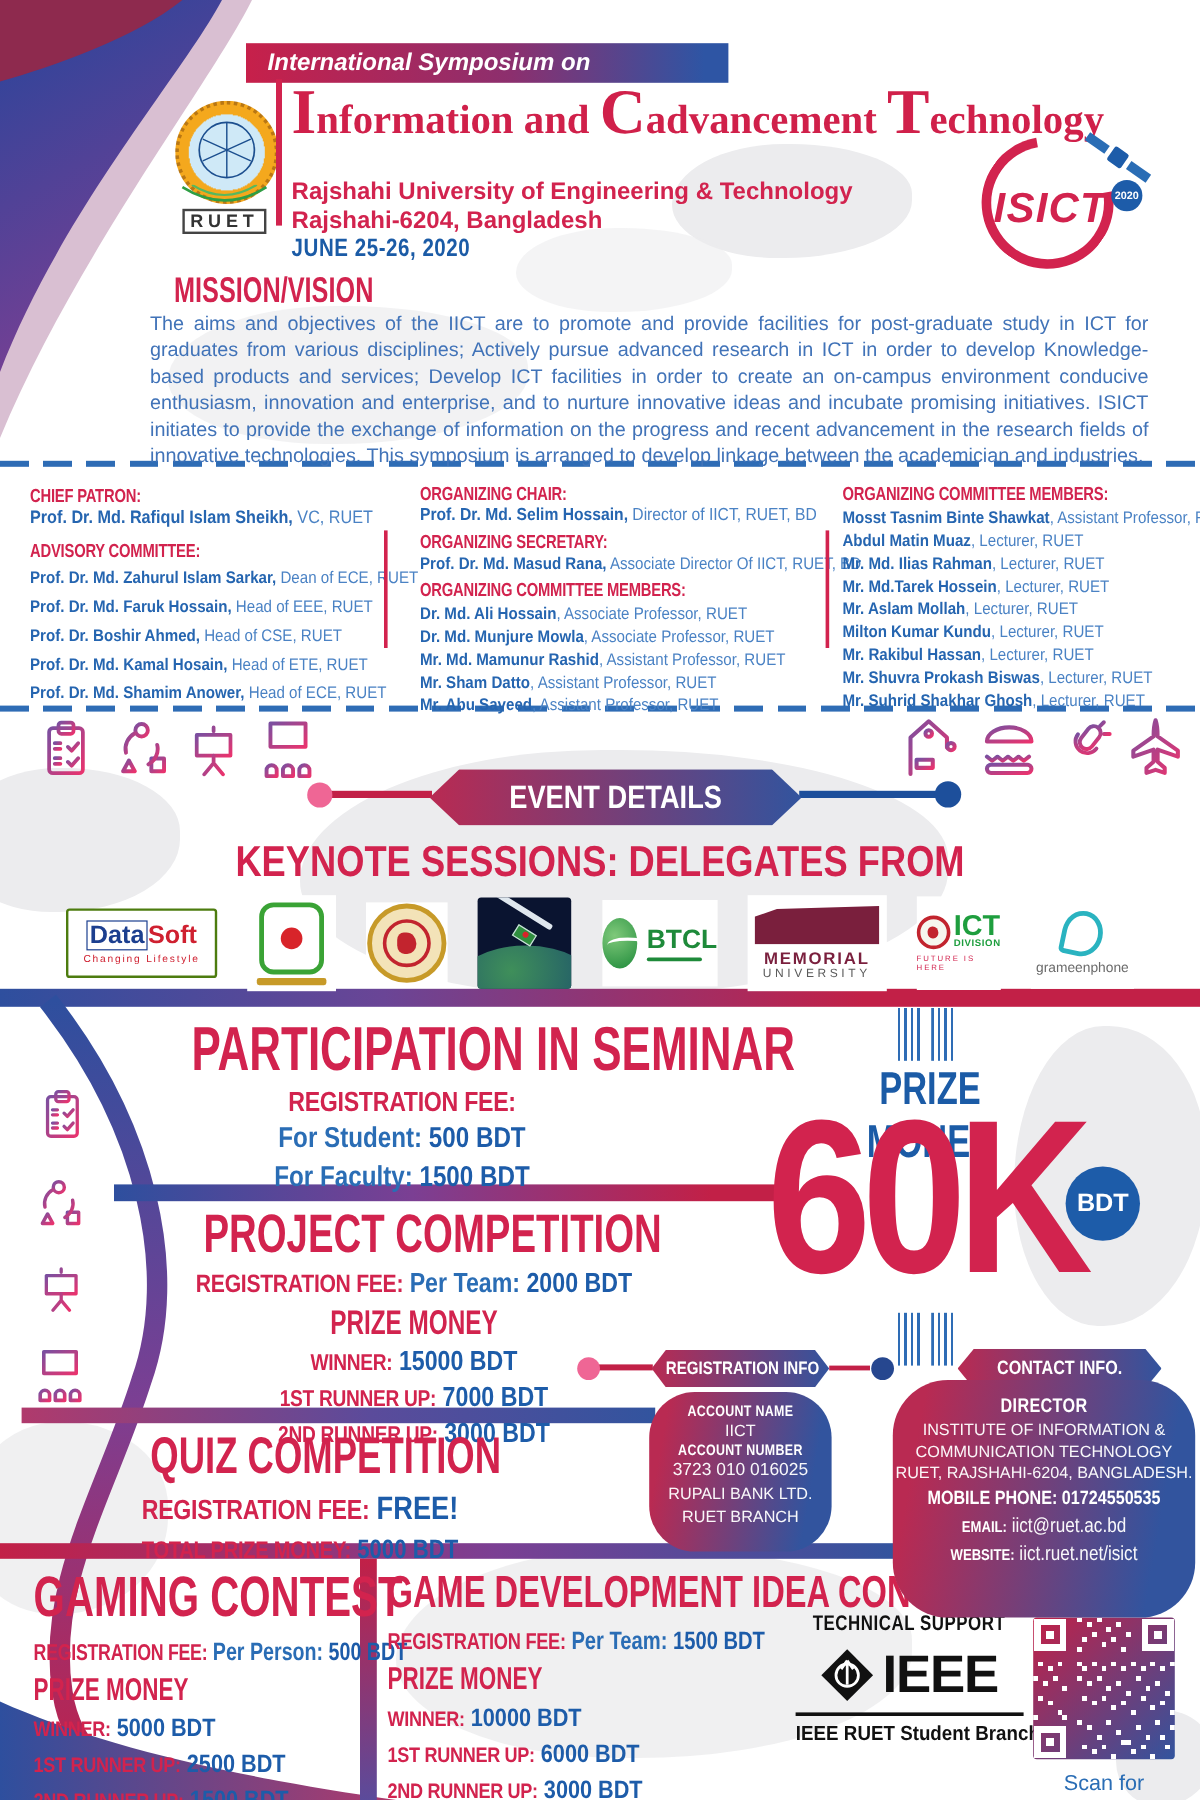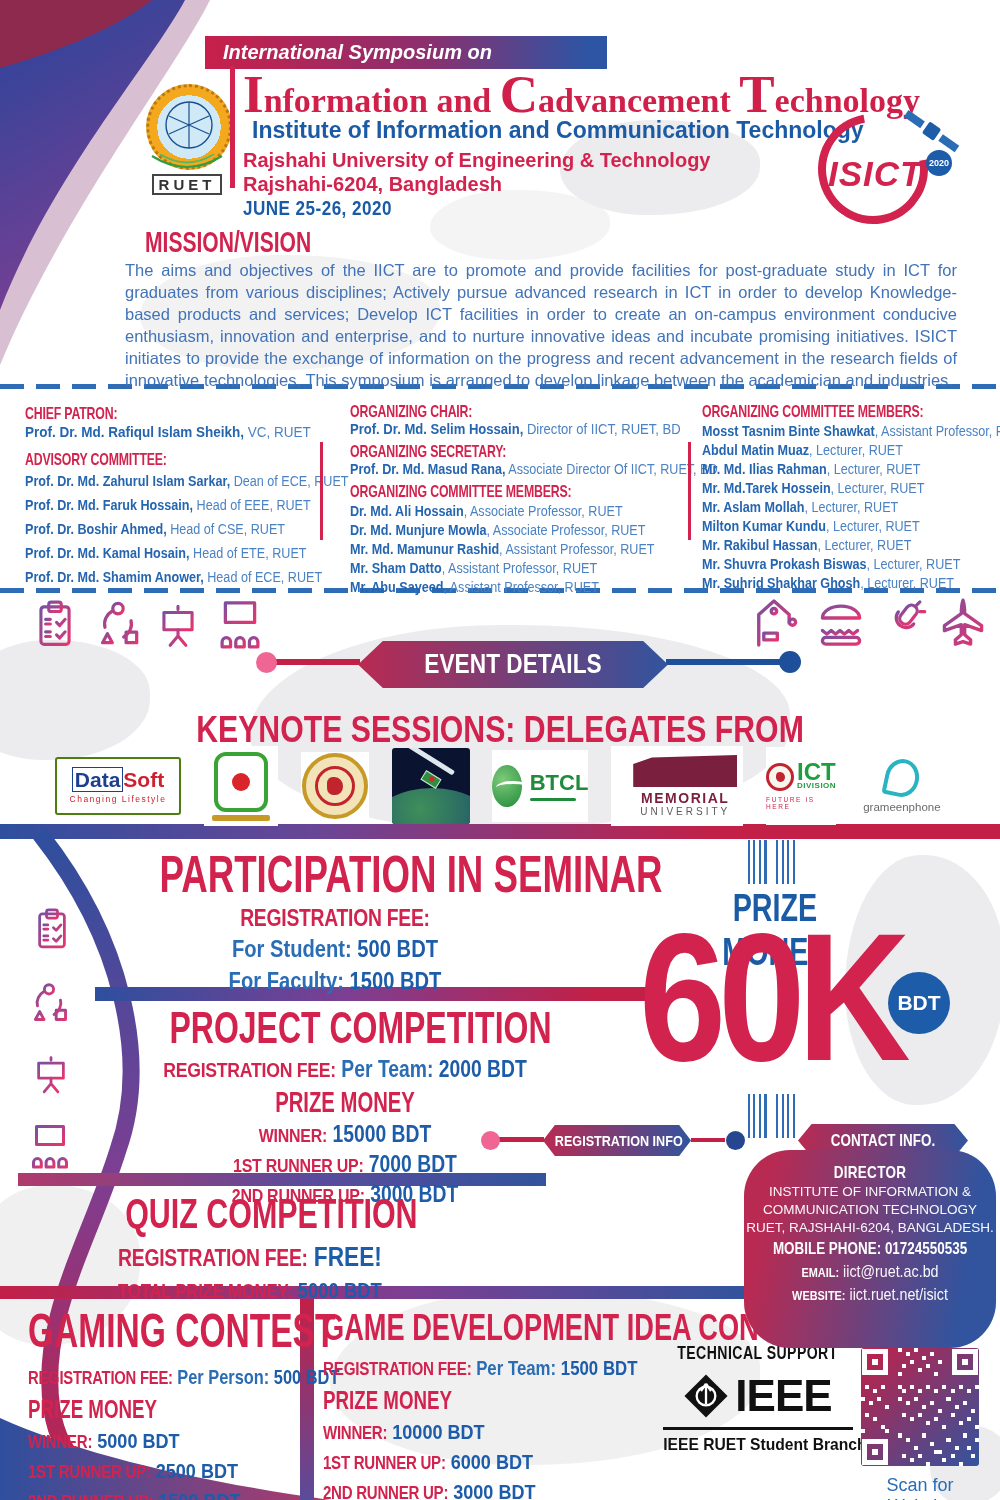--- a/index.html
+++ b/index.html
@@ -89,21 +89,20 @@
       <path d="M16 0 Q 43 17 70 0" fill="none" stroke="#57b85f" stroke-width="1.8"></path>
     </svg>
     <div class="abs" style="left:14px;top:90px;width:66px;height:17px;border:2px solid #444;background:#fff;
          font-size:15px;font-weight:700;letter-spacing:4px;color:#333;text-align:center;line-height:17px;">RUET</div>
   </div>
 
   <div class="abs z2" style="left:230px;top:66px;width:5px;height:122px;background:#d2234e;"></div>
   <div class="abs z2 serifT" style="left:243px;top:64px;font-size:34px;white-space:nowrap;">
     <span style="font-size:53px;">I</span><span>nformation and </span><span style="font-size:53px;">C</span><span>advancement </span><span style="font-size:53px;">T</span><span>echnology</span>
   </div>
-  <div class="abs z2" style="left:252px;top:117px;font-size:23px;font-weight:800;color:#1b5ba6;white-space:nowrap;">Institute of Information and Communication Technology</div>
   <div class="abs z2" style="left:243px;top:149px;font-size:20px;font-weight:800;color:#d2234e;">Rajshahi University of Engineering &amp; Technology</div>
   <div class="abs z2" style="left:243px;top:173px;font-size:20px;font-weight:800;color:#d2234e;">Rajshahi-6204, Bangladesh</div>
   <div class="abs z2" style="left:243px;top:197px;font-size:19px;font-weight:800;color:#1b5ba6;letter-spacing:0.5px;transform:scale(0.9,1.1);transform-origin:0 50%;">JUNE 25-26, 2020</div>
 
   <div class="abs z2" style="left:802px;top:106px;width:165px;height:118px;">
     <div class="abs" style="left:16px;top:8px;width:94px;height:94px;border-radius:50%;border:8px solid #d2234e;
          border-top-color:transparent;transform:rotate(35deg);"></div>
     <svg class="abs" style="left:96px;top:0;" width="66" height="58" viewBox="0 0 66 58">
       <g transform="rotate(35 33 26)">
         <rect x="26" y="18" width="14" height="14" fill="#1d5ca9" rx="2"></rect>
@@ -215,21 +214,21 @@
   </svg>
 
   <div class="dot" style="left:256px;top:652px;width:21px;height:21px;background:#ef6695;"></div>
   <div class="abs z2" style="left:274px;top:659px;width:86px;height:6px;background:#c22047;"></div>
   <div class="hex" style="left:358px;top:641px;width:310px;height:47px;font-size:27px;line-height:47px;">
       <span class="sq sqc">EVENT DETAILS</span>
     </div>
   <div class="abs z2" style="left:666px;top:659px;width:116px;height:6px;background:#1d4f9b;"></div>
   <div class="dot" style="left:779px;top:651px;width:22px;height:22px;background:#1d4f9b;"></div>
 
-  <div class="abs z2 title" style="left:0;top:700px;width:1000px;text-align:center;font-size:36px;margin-top:12px;">
+  <div class="abs z2 title" style="left:0;top:700px;width:1000px;text-align:center;font-size:36px;">
       <span class="sq sqc">KEYNOTE SESSIONS: DELEGATES FROM</span>
     </div>
 
   <div class="abs z2" style="left:55px;top:745px;width:890px;height:82px;display:flex;align-items:center;justify-content:space-between;">
     <div class="logoCard" style="width:122px;height:54px;border:2px solid #4d7c0f;border-radius:3px;">
       <div style="font-size:21px;font-weight:800;line-height:22px;"><span style="color:#1c3f8f;border:1.5px solid #1c3f8f;padding:0 2px;">Data</span><span style="color:#cf2030;">Soft</span></div>
       <div style="font-size:8.5px;color:#cf2030;letter-spacing:1.5px;margin-top:3px;">Changing Lifestyle</div>
     </div>
     <div class="logoCard" style="width:74px;height:80px;">
       <div style="width:46px;height:52px;border:4px solid #3aa335;border-radius:12px;display:flex;align-items:center;justify-content:center;">
@@ -253,21 +252,21 @@
     </div>
     <div class="logoCard" style="width:96px;height:72px;flex-direction:row;gap:8px;">
       <div style="width:42px;height:42px;border-radius:50%;background:radial-gradient(circle at 35% 35%,#7fc97a,#1e8a3a);position:relative;">
         <div style="position:absolute;left:4px;top:16px;width:34px;height:10px;border-radius:50%;border-top:3px solid #fff;"></div>
       </div>
       <div>
         <div style="font-size:22px;font-weight:800;color:#1e8a3a;line-height:22px;">BTCL</div>
         <div style="width:46px;height:3px;background:#1e8a3a;margin-top:4px;border-radius:2px;"></div>
       </div>
     </div>
-    <div class="logoCard" style="width:116px;height:80px;padding-left:16px;">
+    <div class="logoCard" style="width:116px;height:80px;">
       <div style="width:104px;height:32px;background:#7a1f3d;clip-path:polygon(0 28%,18% 8%,100% 0,100% 100%,0 100%);"></div>
       <div style="font-size:14px;font-weight:800;color:#7a1f3d;letter-spacing:1.5px;margin-top:3px;">MEMORIAL</div>
       <div style="font-size:10px;color:#5a5a5a;letter-spacing:3px;">UNIVERSITY</div>
     </div>
     <div class="logoCard" style="width:70px;height:78px;">
       <div style="display:flex;align-items:center;gap:3px;">
         <div style="width:22px;height:22px;border-radius:50%;border:3px solid #c2242e;background:#f6f6ee;display:flex;align-items:center;justify-content:center;">
           <div style="width:9px;height:10px;background:#c2242e;border-radius:45% 55% 50% 50%;"></div>
         </div>
         <div>
@@ -365,20 +364,28 @@
   <div class="abs z2" style="left:498px;top:1137px;width:46px;height:5px;background:#c22047;"></div>
   <div class="hex" style="left:543px;top:1125px;width:148px;height:31px;font-size:15px;line-height:31px;">
     <span class="sq sqc">REGISTRATION INFO</span>
     </div>
   <div class="abs z2" style="left:691px;top:1138px;width:34px;height:4px;background:#c22047;"></div>
   <div class="dot" style="left:726px;top:1131px;width:19px;height:19px;background:#26478f;"></div>
   <div class="hex" style="left:798px;top:1124px;width:170px;height:33px;font-size:16px;line-height:33px;">
     <span class="sq sqc">CONTACT INFO.</span>
     </div>
 
+  <div class="card" style="left:541px;top:1160px;width:152px;height:133px;border-radius:38px;padding-top:11px;box-sizing:border-box;">
+    <div class="cardlabel" style="font-size:11.5px;">ACCOUNT NAME</div>
+    <div class="cardval" style="font-size:13.5px;margin-top:2px;">IICT</div>
+    <div class="cardlabel" style="font-size:11.5px;margin-top:3px;">ACCOUNT NUMBER</div>
+    <div class="cardval" style="font-size:14.5px;margin-top:2px;">3723 010 016025</div>
+    <div class="cardval" style="font-size:13.5px;margin-top:4px;">RUPALI BANK LTD.</div>
+    <div class="cardval" style="font-size:13.5px;margin-top:4px;">RUET BRANCH</div>
+  </div>
 
   <div class="card" style="left:744px;top:1150px;width:252px;height:198px;border-radius:46px;padding-top:13px;box-sizing:border-box;">
     <div class="cardlabel" style="font-size:15px;">DIRECTOR</div>
     <div class="cardval" style="font-size:13.5px;margin-top:4px;">INSTITUTE OF INFORMATION &amp;</div>
     <div class="cardval" style="font-size:13.5px;margin-top:3px;">COMMUNICATION TECHNOLOGY</div>
     <div class="cardval" style="font-size:13.5px;margin-top:3px;">RUET, RAJSHAHI-6204, BANGLADESH.</div>
     <div class="sq sqc" style="font-size:16px;margin-top:5px;font-weight:800;"><span>MOBILE PHONE:</span> <span>01724550535</span></div>
     <div class="sq sqc" style="font-size:17px;margin-top:4px;"><span style="font-weight:800;font-size:13px;">EMAIL:</span> <span class="cardval">iict@ruet.ac.bd</span></div>
     <div class="sq sqc" style="font-size:17px;margin-top:3px;"><span style="font-weight:800;font-size:13px;">WEBSITE:</span> <span class="cardval">iict.ruet.net/isict</span></div>
   </div>

